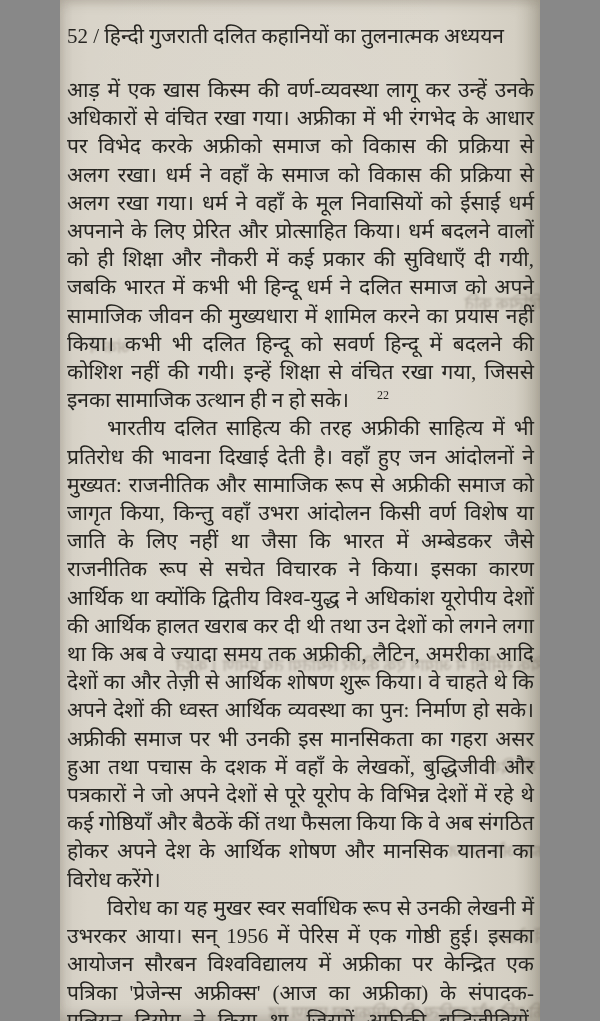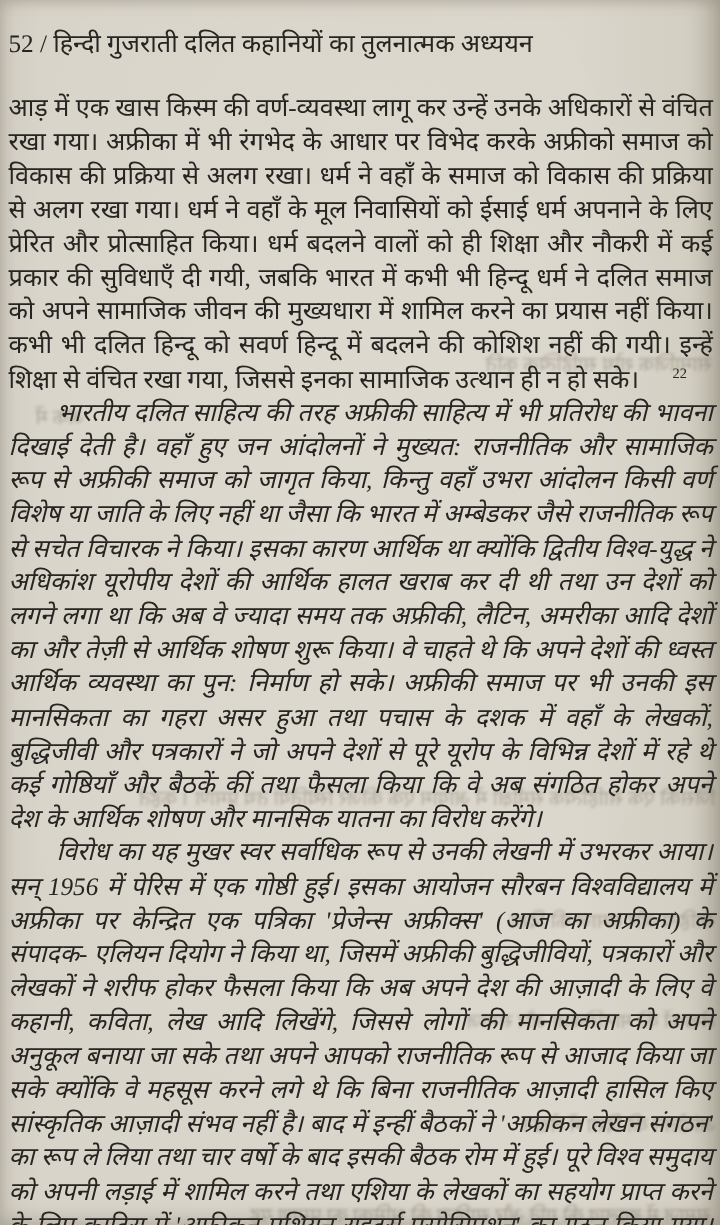--- a/index.html
+++ b/index.html
@@ -1,20 +1,20 @@
 <!DOCTYPE html>
 <html lang="hi"><head>
 <meta charset="utf-8">
 <style>
   html, body { margin: 0; padding: 0; }
   body { background: #888; }
 
   .page {
     position: relative;
-    width: 600px;
+    width: 480px;
     height: 1021px;
     margin: 0 auto;
     overflow: hidden;
     box-sizing: border-box;
     color: #262521;
     font-family: "Liberation Serif", "DejaVu Serif", serif;
     background:
       radial-gradient(ellipse at 45% 40%, rgba(255,255,255,0.10), rgba(0,0,0,0) 70%),
       linear-gradient(90deg, #d2cdc2 0%, #d9d4c9 6%, #dbd6cb 80%, #d4cfc3 95%, #c8c3b6 100%),
       #d8d3c8;
@@ -46,21 +46,21 @@
     white-space: nowrap;
   }
 
   .body-text p {
     margin: 0;
     font-size: 21px;
     line-height: 28.2px;
     text-align: justify;
     text-justify: inter-word;
   }
-  .body-text p.indent { text-indent: 40px; font-style: italic; }
+  .body-text p.indent { text-indent: 40px; }
 
   sup.fn {
     font-size: 12px;
     line-height: 0;
     vertical-align: super;
     margin-left: 28px;
   }
 
   
   .ghost {

